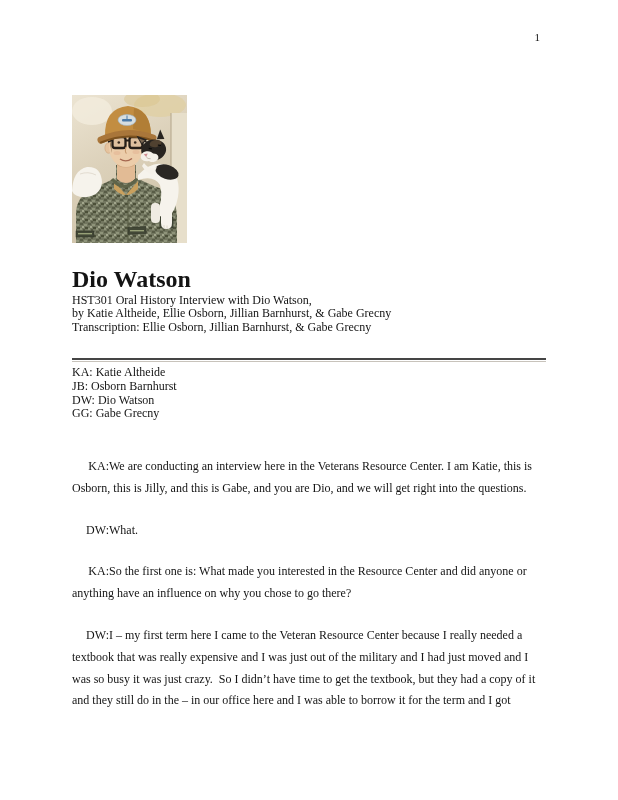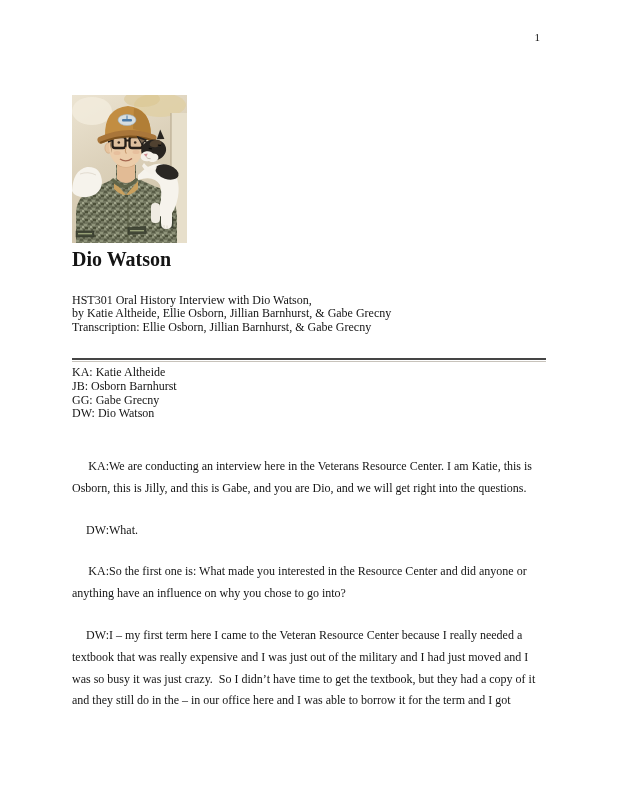--- a/index.html
+++ b/index.html
@@ -13,22 +13,22 @@
   }
   .page-number{
     position:absolute;top:31px;right:78px;
     font-size:11px;line-height:12px;
   }
   .photo{
     position:absolute;left:72px;top:95px;width:115px;height:148px;
   }
   .photo svg{display:block;width:115px;height:148px;}
   .doc-title{
-    position:absolute;left:72px;top:248px;
-    font-size:20px;font-weight:bold;line-height:23px;margin:0;
+    position:absolute;left:72px;top:268px;
+    font-size:24px;font-weight:bold;line-height:23px;margin:0;
   }
   .subtitle{
     position:absolute;left:72px;top:294px;width:476px;
     font-size:12px;line-height:13.4px;
   }
   .divider{
     position:absolute;left:72px;top:358px;width:474px;
     height:1px;border-top:2px solid #454545;border-bottom:1px solid #c8c3bb;
   }
   .speaker-key{
@@ -153,24 +153,24 @@
     <div>HST301 Oral History Interview with Dio Watson,</div>
     <div>by Katie Altheide, Ellie Osborn, Jillian Barnhurst, &amp; Gabe Grecny</div>
     <div>Transcription: Ellie Osborn, Jillian Barnhurst, &amp; Gabe Grecny</div>
   </div>
 
   <div class="divider"></div>
 
   <div class="speaker-key">
     <div>KA: Katie Altheide</div>
     <div>JB: Osborn Barnhurst</div>
+    <div>DW: Dio Watson</div>
     <div>GG: Gabe Grecny</div>
-    <div>DW: Dio Watson</div>
   </div>
 
   <div class="dialogue">
     <p><span class="spk">KA:</span><span>We are conducting an interview here in the Veterans Resource Center. I am Katie, this is Osborn, this is Jilly, and this is Gabe, and you are Dio, and we will get right into the questions.</span></p>
     <p><span class="spk">DW:</span><span>What.</span></p>
-    <p><span class="spk">KA:</span><span>So the first one is: What made you interested in the Resource Center and did anyone or anything have an influence on why you chose to go into?</span></p>
+    <p><span class="spk">KA:</span><span>So the first one is: What made you interested in the Resource Center and did anyone or anything have an influence on why you chose to go there?</span></p>
     <p><span class="spk">DW:</span><span>I – my first term here I came to the Veteran Resource Center because I really needed a textbook that was really expensive and I was just out of the military and I had just moved and I was so busy it was just crazy.&nbsp; So I didn’t have time to get the textbook, but they had a copy of it and they still do in the – in our office here and I was able to borrow it for the term and I got</span></p>
   </div>
 
 </div>
 
 </body></html>

